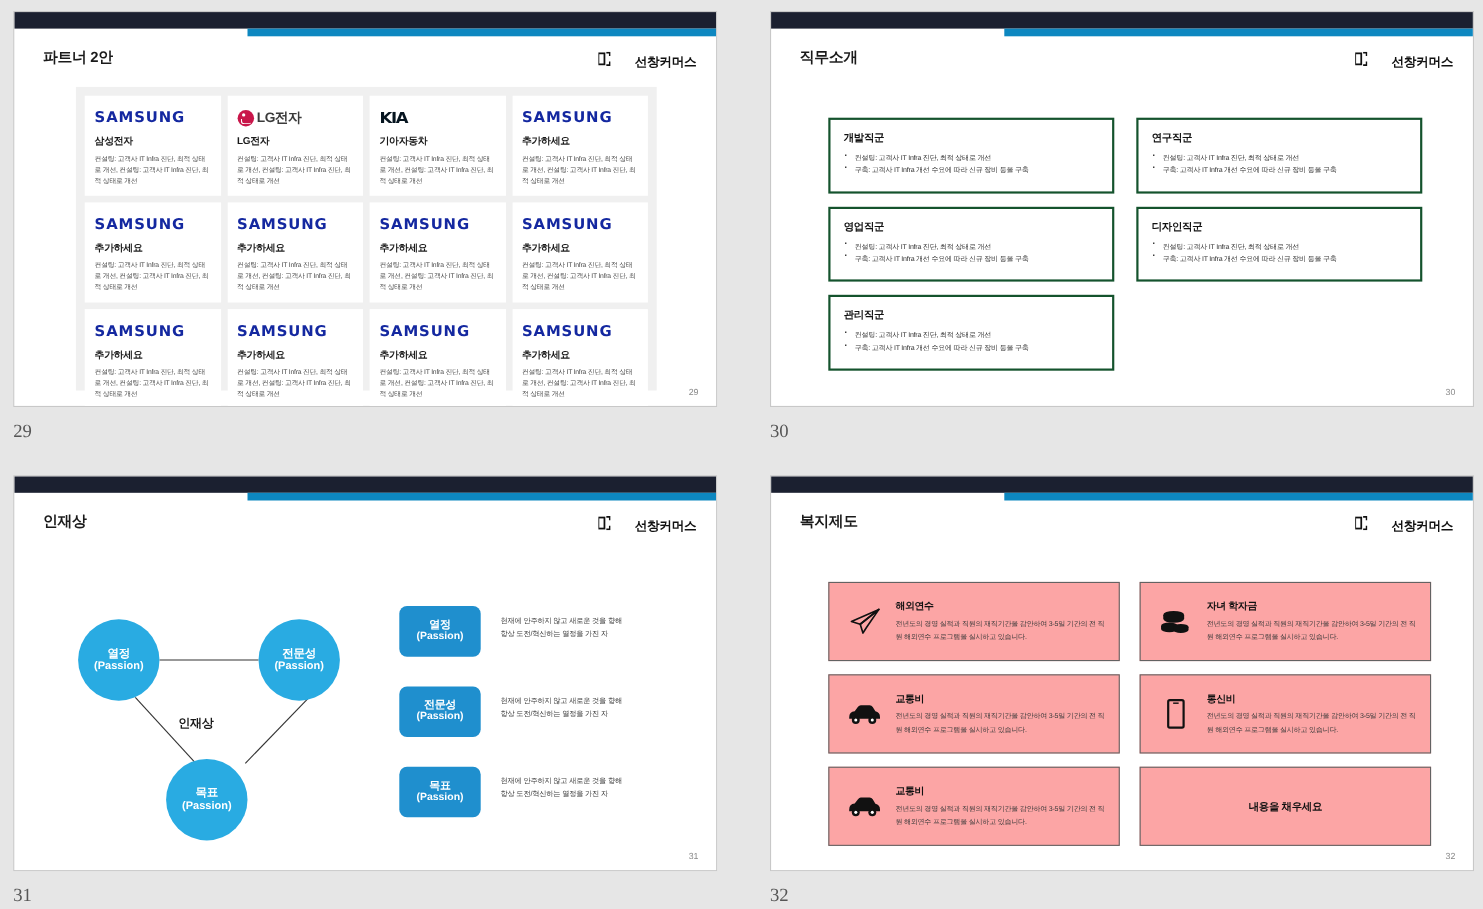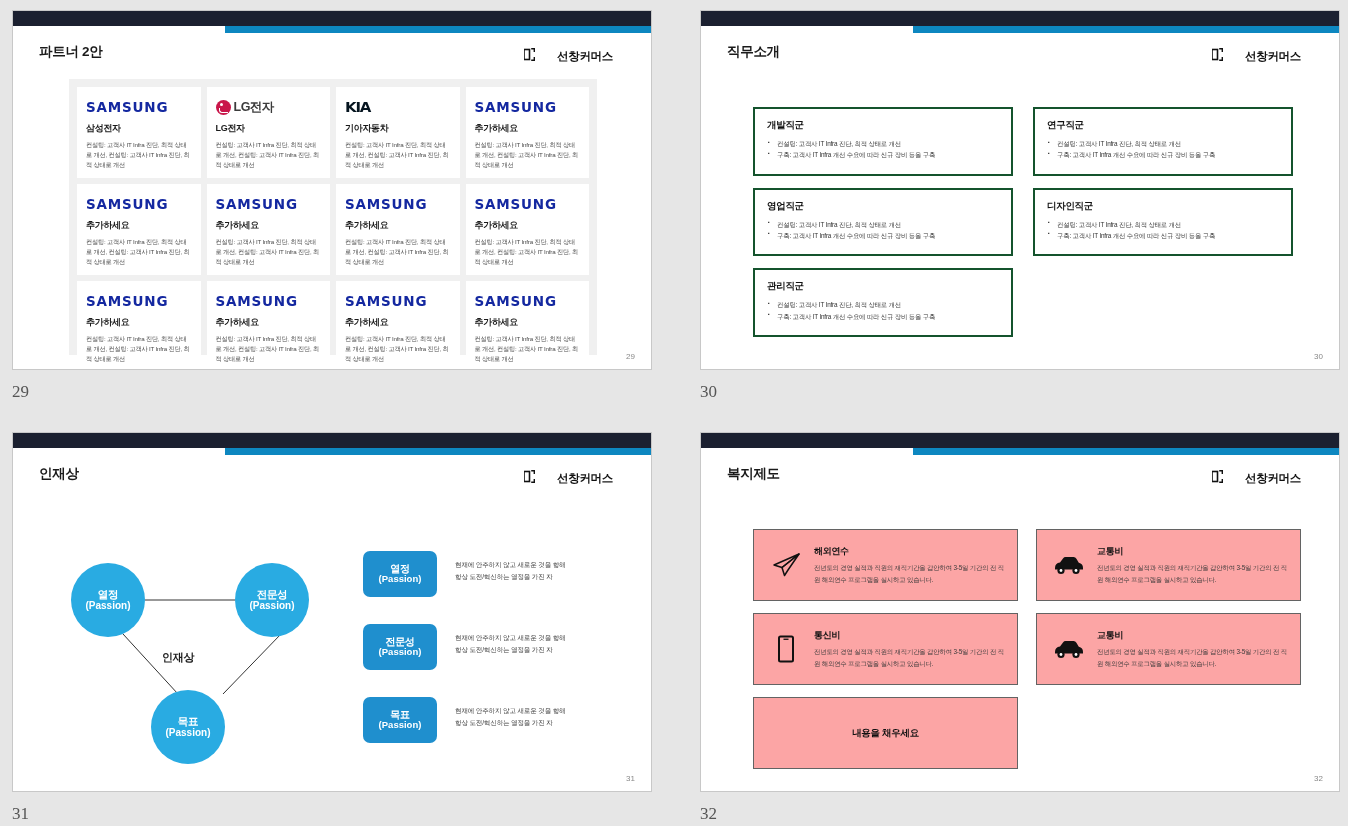--- a/index.html
+++ b/index.html
@@ -44,21 +44,21 @@
     position: absolute; left: 33.2%; top: 15px;
     width: 66.8%; height: 7px;
     background: #0d87c0;
   }
   .slide-title {
     position: absolute; left: 26px; top: 32px;
     font-size: 13.5px; font-weight: bold; color: #1a1a1a;
     letter-spacing: -0.3px;
   }
   .brand {
-    position: absolute; right: 38px; top: 36px;
+    position: absolute; right: 18px; top: 36px;
     display: flex; align-items: center; gap: 22px;
   }
   .brand-mark { display: block; }
   .brand-text {
     font-size: 11.5px; font-weight: bold; color: #111;
     letter-spacing: -0.3px;
   }
   .page-no {
     position: absolute; right: 16px; bottom: 8px;
     font-size: 8px; color: #888;
@@ -489,20 +489,36 @@
               <path d="M28 2 L3 13 L11 15.5 L28 2 Z" fill="none" stroke="#111" stroke-width="1.5" stroke-linejoin="round"></path>
               <path d="M11 15.5 L13.5 23.5 L17 18 L28 2 Z" fill="none" stroke="#111" stroke-width="1.5" stroke-linejoin="round"></path>
             </svg>
           </div>
           <div class="ben-body">
             <div class="ben-title">해외연수</div>
             <div class="ben-desc">전년도의 경영 실적과 직원의 재직기간을 감안하여 3-5일 기간의 전 직원 해외연수 프로그램을 실시하고 있습니다.</div>
           </div>
         </div>
 
+        <div class="ben-card">
+          <div class="ben-icon">
+            <svg width="30" height="26" viewBox="0 0 30 26">
+              <ellipse cx="13" cy="7" rx="9.5" ry="3.6" fill="#111"></ellipse>
+              <path d="M3.5 7 v3.6 a9.5 3.6 0 0 0 19 0 V7" fill="#111"></path>
+              <ellipse cx="9" cy="17" rx="7.5" ry="3" fill="#111"></ellipse>
+              <path d="M1.5 17 v2.8 a7.5 3 0 0 0 15 0 V17" fill="#111"></path>
+              <ellipse cx="19.5" cy="18" rx="7" ry="2.8" fill="#111"></ellipse>
+              <path d="M12.5 18 v2.6 a7 2.8 0 0 0 14 0 V18" fill="#111"></path>
+            </svg>
+          </div>
+          <div class="ben-body">
+            <div class="ben-title">자녀 학자금</div>
+            <div class="ben-desc">전년도의 경영 실적과 직원의 재직기간을 감안하여 3-5일 기간의 전 직원 해외연수 프로그램을 실시하고 있습니다.</div>
+          </div>
+        </div>
 
         <div class="ben-card">
           <div class="ben-icon">
             <svg width="32" height="22" viewBox="0 0 32 22">
               <path d="M2 14 q0-5 5-5.5 l3-4 q1-1.4 2.6-1.4 h8 q1.8 0 2.8 1.6 l2.4 4 q4.2 0.8 4.2 5.3 v1.5 h-28 Z" fill="#111"></path>
               <circle cx="8" cy="16.5" r="3.6" fill="#111"></circle>
               <circle cx="23" cy="16.5" r="3.6" fill="#111"></circle>
               <circle cx="8" cy="16.5" r="1.4" fill="#fff"></circle>
               <circle cx="23" cy="16.5" r="1.4" fill="#fff"></circle>
             </svg>

